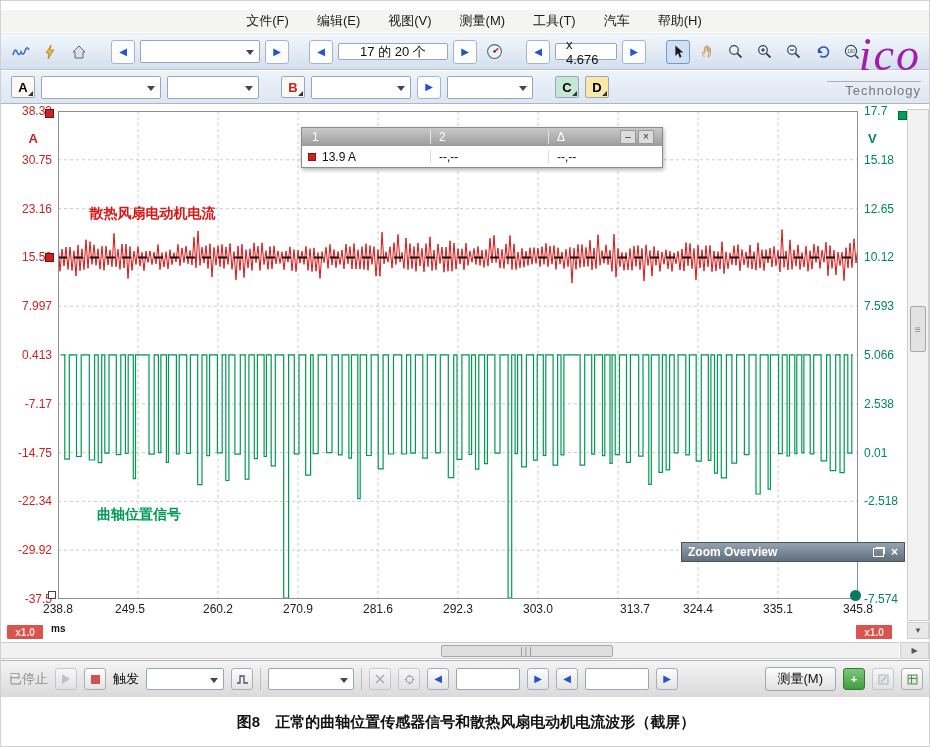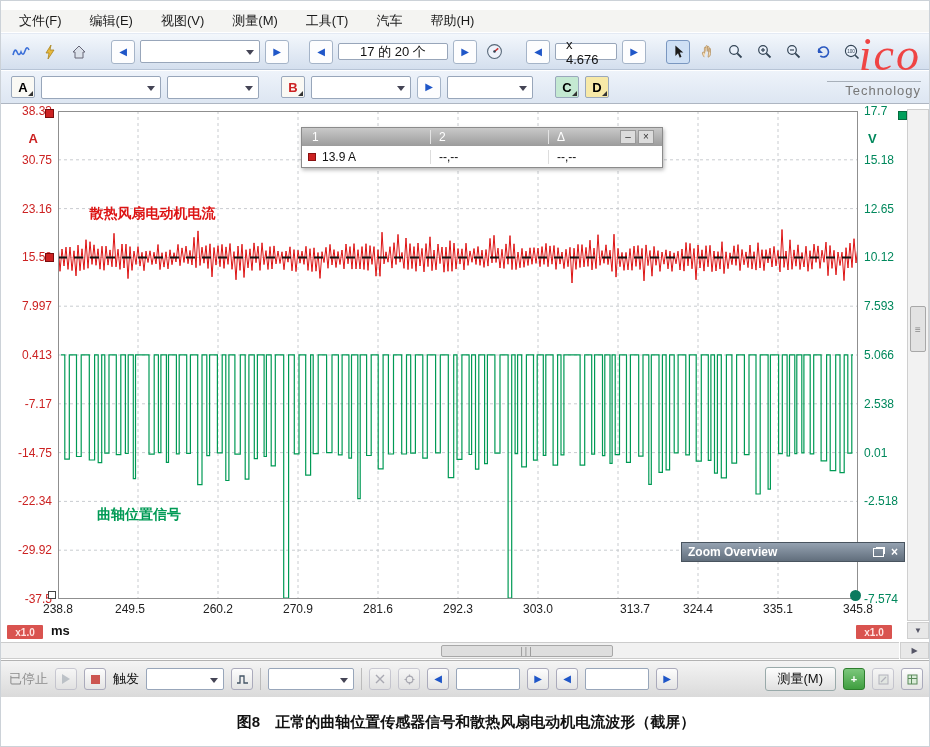--- a/index.html
+++ b/index.html
@@ -1,36 +1,36 @@
 <!DOCTYPE html>
 <html><head>
 <meta charset="utf-8">
 <style>
   * { box-sizing: border-box; }
   body { margin:0; width:930px; height:747px; font-family:"Liberation Sans",sans-serif; background:#fff; }
   .app { position:relative; width:930px; height:747px; overflow:hidden; background:#fff; border:1px solid #ccd2d8; }
 
   .watermark { position:absolute; top:1px; left:6px; font-size:12px; color:#9aa0a8; z-index:9; white-space:nowrap; }
 
-  .menubar { position:absolute; top:9px; left:0; right:0; height:22px; background:#f4f4f2; display:flex; align-items:center; gap:28px; padding-left:18px; font-size:13px; color:#1a1a1a; }
+  .menubar { position:absolute; top:9px; left:0; right:0; height:22px; background:#f4f4f2; display:flex; align-items:center; gap:28px; padding-left:18px; font-size:13px; color:#1a1a1a;justify-content:center; }
   .menu-item { cursor:default; }
 
   .toolbar { position:absolute; top:32px; left:0; right:0; height:37px; background:linear-gradient(#f3f7fc,#d4dfee); border-top:1px solid #e4eaf4; border-bottom:1px solid #b7c4d6; display:flex; align-items:center; gap:5px; padding:0 8px; }
   .tbtn { width:24px; height:24px; display:flex; align-items:center; justify-content:center; border:1px solid transparent; border-radius:3px; cursor:pointer; }
   .tbtn.boxed { border:1px solid #a5b4c8; background:#fdfdfe; }
   .tbtn.sel { border:1px solid #7a97c0; background:#cfe0f5; }
   .arrow-glyph { color:#1f56c8; font-size:10px; line-height:1; }
   .combo { position:relative; height:23px; background:#fff; border:1px solid #98a6ba; border-radius:2px; }
   .combo .caret, .caret-css { position:absolute; right:5px; top:9px; width:0; height:0; border-left:4px solid transparent; border-right:4px solid transparent; border-top:5px solid #445; }
   .w120 { width:120px; } .w92 { width:92px; } .w100 { width:100px; } .w86 { width:86px; } .w78 { width:78px; }
   .field-label { height:17px; background:#fff; border:1px solid #98a6ba; border-radius:2px; display:flex; align-items:center; justify-content:center; font-size:13px; color:#111; padding:0 10px; }
   .tb-gap { width:10px; }
 
   .logo { position:absolute; top:30px; right:2px; width:100px; height:68px; z-index:4; pointer-events:none; text-align:right; padding-right:6px; }
-  .logo-text { font-family:"Liberation Serif",serif; font-style:italic; font-size:46px; line-height:48px; color:#ef4444; letter-spacing:2px; }
+  .logo-text { font-family:"Liberation Serif",serif; font-style:italic; font-size:46px; line-height:48px; color:#a21caf; letter-spacing:2px; }
   .logo-sub { display:block; font-size:13px; color:#777; border-top:1px solid #a8b0ba; margin-top:2px; padding-top:1px; letter-spacing:1px; }
 
   .channelbar { position:absolute; top:70px; left:0; right:0; height:33px; background:linear-gradient(#eef3fa,#dde6f2); border-bottom:1px solid #aeb6c2; display:flex; align-items:center; gap:6px; padding:0 10px; }
   .chan { position:relative; width:24px; height:22px; border:1px solid #9aa8bc; background:#faf9f4; border-radius:2px; font-weight:bold; font-size:13px; display:flex; align-items:center; justify-content:center; cursor:pointer; }
   .chan::after { content:""; position:absolute; right:1px; bottom:1px; border-left:5px solid transparent; border-bottom:5px solid #333; }
   .chan-b { color:#c22; } .chan-c { background:#c4e9d2; } .chan-d { background:#f7e9a8; }
 
   .left-gutter { position:absolute; top:110px; left:0; width:57px; height:488px; }
   .right-gutter { position:absolute; top:110px; left:857px; width:49px; height:488px; }
   .left-gutter span.tick { position:absolute; right:6px; font-size:12px; color:#cc2222; }
@@ -59,21 +59,21 @@
   .mkr-trig { left:44px; top:252px; width:9px; height:9px; background:#cc2222; border:1px solid #7a0d0d; }
   .mkr-b { left:47px; top:590px; width:8px; height:8px; background:#fff; border:1px solid #444; }
   .mkr-gtop { left:897px; top:110px; width:9px; height:9px; background:#00a05c; border:1px solid #046b3e; }
   .mkr-gbot { left:849px; top:589px; width:11px; height:11px; background:#0a7a5e; border-radius:50%; }
 
   .xlabels { position:absolute; top:601px; left:0; width:916px; height:16px; }
   .xlabels span { position:absolute; transform:translateX(-50%); font-size:12px; color:#222; }
 
   .badge { position:absolute; top:624px; width:36px; height:14px; background:#d9534f; color:#ffe2e0; font-size:10px; font-weight:bold; display:flex; align-items:center; justify-content:center; border-radius:1px; }
   .badge-left { left:6px; } .badge-right { left:855px; }
-  .ms-label { position:absolute; top:622px; left:50px; font-size:13px; font-weight:bold; color:#111; }
+  .ms-label { position:absolute; top:622px; left:50px; font-size:10px; font-weight:bold; color:#111; }
 
   .vscroll { position:absolute; top:108px; left:906px; width:22px; height:512px; background:#f2f2f2; border:1px solid #cfcfcf; }
   .vhandle { position:absolute; top:196px; left:2px; width:16px; height:46px; background:#e2e2e2; border:1px solid #a8a8a8; border-radius:2px; color:#888; font-size:10px; display:flex; align-items:center; justify-content:center; cursor:grab; }
   .vchevron { position:absolute; top:621px; left:906px; width:22px; height:17px; background:#e8e8e8; border:1px solid #cfcfcf; color:#556; font-size:8px; display:flex; align-items:center; justify-content:center; cursor:pointer; }
 
   .hscroll { position:absolute; top:641px; left:0; width:898px; height:17px; background:#f1f1f1; border-top:1px solid #ccc; border-bottom:1px solid #ccc; }
   .hhandle { position:absolute; left:440px; top:2px; width:172px; height:12px; background:#dedede; border:1px solid #a8a8a8; border-radius:2px; color:#888; font-size:9px; letter-spacing:2px; display:flex; align-items:center; justify-content:center; cursor:grab; }
   .hs-right { position:absolute; top:641px; left:899px; width:29px; height:17px; background:#e8e8e8; border:1px solid #cfcfcf; color:#556; font-size:8px; display:flex; align-items:center; justify-content:center; cursor:pointer; }
 
   .bottombar { position:absolute; top:659px; left:0; width:930px; height:37px; background:linear-gradient(#f4f4f4,#dadada); border-top:1px solid #b2b2b2; display:flex; align-items:center; gap:7px; padding:0 8px; }

